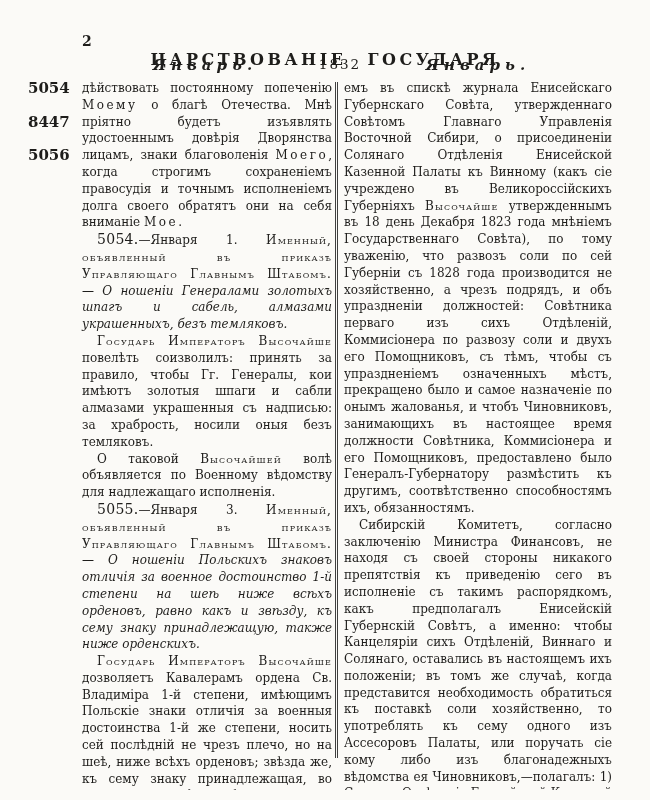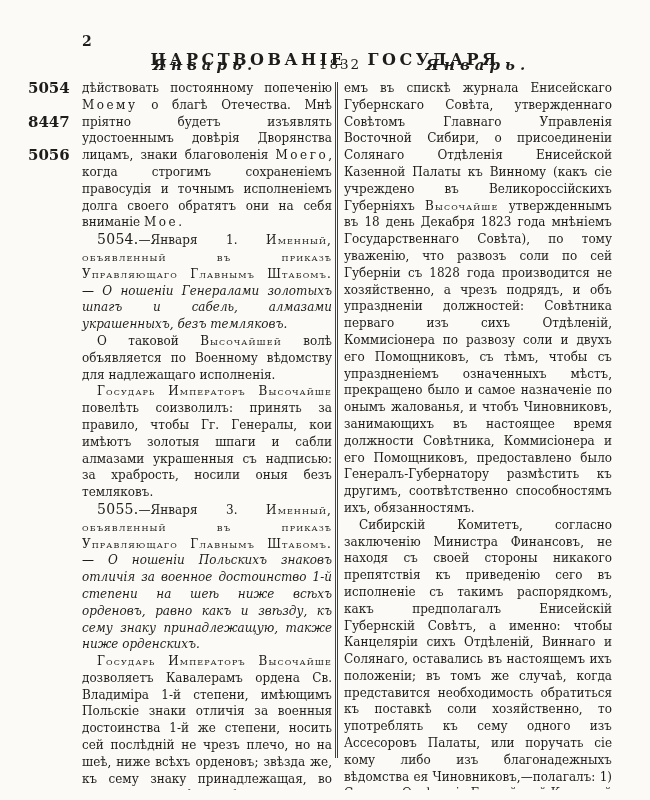--- a/index.html
+++ b/index.html
@@ -74,22 +74,22 @@
   </div>
   <div class="body">
     <div class="margins">
         <div>5054</div>
         <div>8447</div>
         <div>5056</div>
       </div>
     <div class="col col-left">
         <p class="para"><span class="sg-p">дѣйствовать постоянному попеченію </span><span class="sg-sp">Моему</span><span class="sg-p"> о благѣ Отечества. Мнѣ пріятно будетъ изъявлять удостоеннымъ довѣрія Дворянства лицамъ, знаки благоволенія </span><span class="sg-sp">Моего</span><span class="sg-p">, когда строгимъ сохраненіемъ правосудія и точнымъ исполненіемъ долга своего обратятъ они на себя вниманіе </span><span class="sg-sp">Мое</span><span class="sg-p">.</span></p>
         <p class="para indent"><span class="sg-b">5054.</span><span class="sg-p">—Января 1. </span><span class="sg-sc">Именный, объявленный въ приказѣ Управляющаго Главнымъ Штабомъ.</span><span class="sg-it"> — О ношеніи Генералами золотыхъ шпагъ и сабель, алмазами украшенныхъ, безъ темляковъ.</span></p>
+        <p class="para indent"><span class="sg-sc">Государь Императоръ Высочайше</span><span class="sg-p"> повелѣть соизволилъ: принять за правило, чтобы Гг. Генералы, кои имѣютъ золотыя шпаги и сабли алмазами украшенныя съ надписью: за храбрость, носили оныя безъ темляковъ.</span></p>
         <p class="para indent"><span class="sg-p">О таковой </span><span class="sg-sc">Высочайшей</span><span class="sg-p"> волѣ объявляется по Военному вѣдомству для надлежащаго исполненія.</span></p>
-        <p class="para indent"><span class="sg-sc">Государь Императоръ Высочайше</span><span class="sg-p"> повелѣть соизволилъ: принять за правило, чтобы Гг. Генералы, кои имѣютъ золотыя шпаги и сабли алмазами украшенныя съ надписью: за храбрость, носили оныя безъ темляковъ.</span></p>
         <p class="para indent"><span class="sg-b">5055.</span><span class="sg-p">—Января 3. </span><span class="sg-sc">Именный, объявленный въ приказѣ Управляющаго Главнымъ Штабомъ.</span><span class="sg-it"> — О ношеніи Польскихъ знаковъ отличія за военное достоинство 1-й степени на шеѣ ниже всѣхъ орденовъ, равно какъ и звѣзду, къ сему знаку принадлежащую, также ниже орденскихъ.</span></p>
         <p class="para indent"><span class="sg-sc">Государь Императоръ Высочайше</span><span class="sg-p"> дозволяетъ Кавалерамъ ордена Св. Владиміра 1-й степени, имѣющимъ Польскіе знаки отличія за военныя достоинства 1-й же степени, носить сей послѣдній не чрезъ плечо, но на шеѣ, ниже всѣхъ орденовъ; звѣзда же, къ сему знаку принадлежащая, во всякомъ случаѣ надѣвается ниже звѣздъ орденскихъ въ одинъ рядъ съ ними.</span></p>
       </div>
     <div class="divider"></div>
     <div class="col col-right">
         <p class="para"><span class="sg-p">емъ въ спискѣ журнала Енисейскаго Губернскаго Совѣта, утвержденнаго Совѣтомъ Главнаго Управленія Восточной Сибири, о присоединеніи Солянаго Отдѣленія Енисейской Казенной Палаты къ Винному (какъ сіе учреждено въ Великороссійскихъ Губерніяхъ </span><span class="sg-sc">Высочайше</span><span class="sg-p"> утвержденнымъ въ 18 день Декабря 1823 года мнѣніемъ Государственнаго Совѣта), по тому уваженію, что развозъ соли по сей Губерніи съ 1828 года производится не хозяйственно, а чрезъ подрядъ, и объ упраздненіи должностей: Совѣтника перваго изъ сихъ Отдѣленій, Коммисіонера по развозу соли и двухъ его Помощниковъ, съ тѣмъ, чтобы съ упраздненіемъ означенныхъ мѣстъ, прекращено было и самое назначеніе по онымъ жалованья, и чтобъ Чиновниковъ, занимающихъ въ настоящее время должности Совѣтника, Коммисіонера и его Помощниковъ, предоставлено было Генералъ-Губернатору размѣстить къ другимъ, соотвѣтственно способностямъ ихъ, обязанностямъ.</span></p>
         <p class="para indent"><span class="sg-p">Сибирскій Комитетъ, согласно заключенію Министра Финансовъ, не находя съ своей стороны никакого препятствія къ приведенію сего въ исполненіе съ такимъ распорядкомъ, какъ предполагалъ Енисейскій Губернскій Совѣтъ, а именно: чтобы Канцеляріи сихъ Отдѣленій, Виннаго и Солянаго, оставались въ настоящемъ ихъ положеніи; въ томъ же случаѣ, когда представится необходимость обратиться къ поставкѣ соли хозяйственно, то употреблять къ сему одного изъ Ассесоровъ Палаты, или поручать сіе кому либо изъ благонадежныхъ вѣдомства ея Чиновниковъ,—полагалъ: 1) Соляное Отдѣленіе Енисейской Казенной Палаты, присоединивъ къ Винному, упразднить должности Совѣтника перваго изъ сихъ Отдѣленій, Коммисіонера по развозу соли и двухъ его Помощниковъ, съ тѣмъ, чтобы съ упраздненіемъ означенныхъ мѣстъ прекращено было и самое назначеніе по онымъ жалованья. 2) Генералъ-Губернатору Восточной Сибири предоставить распредѣлить Чиновниковъ, занимающихъ</span></p>
       </div>
   </div>
 </div>

